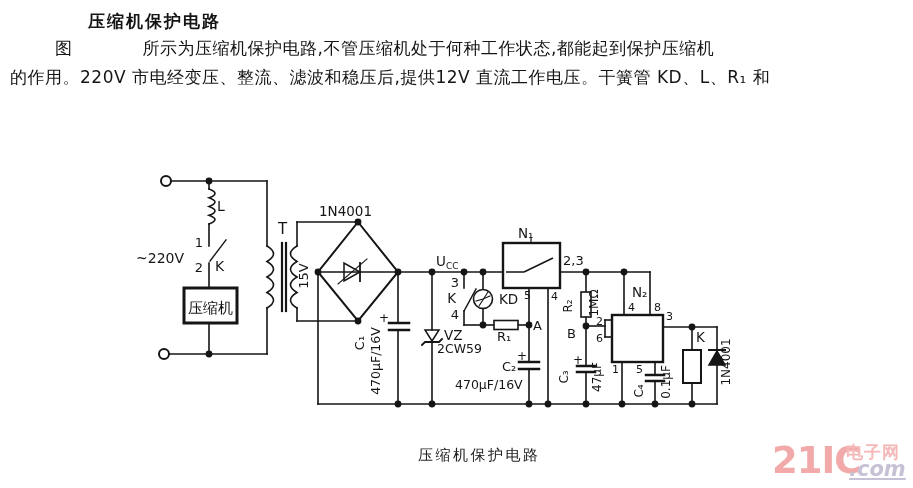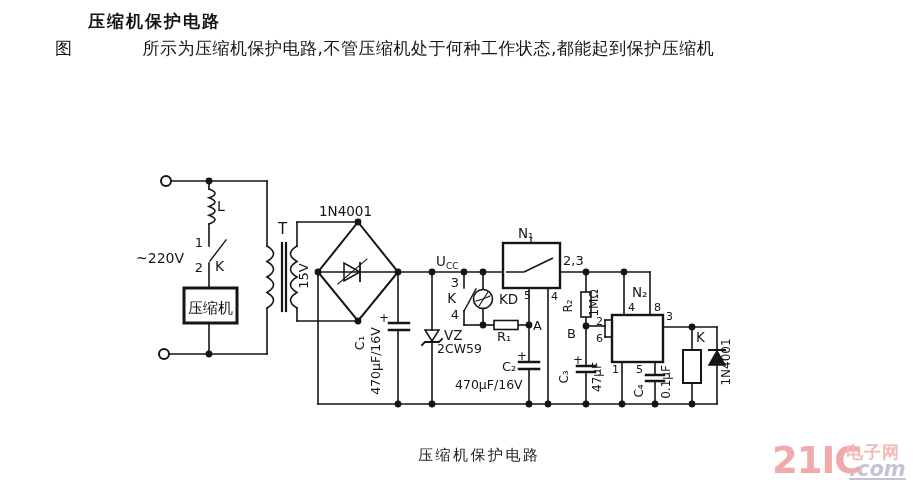--- a/index.html
+++ b/index.html
@@ -38,20 +38,21 @@
   }
   text{fill:#151515;stroke:none;font-family:"DejaVu Sans","Liberation Sans",sans-serif;}
 </style>
 </head>
 <body>
 
 <div class="title">压缩机保护电路</div>
 
 <div class="para">
   <div class="para-line indent">图　　　　所示为压缩机保护电路,不管压缩机处于何种工作状态,都能起到保护压缩机</div>
+  <div class="para-line">的作用。220V 市电经变压、整流、滤波和稳压后,提供12V 直流工作电压。干簧管 KD、L、R₁ 和</div>
 </div>
 
 <svg class="circuit" width="913" height="488" viewBox="0 0 913 488">
 
   <g stroke="#151515" stroke-width="1.6" fill="none" stroke-linecap="square">
 
     <line x1="171" y1="181" x2="267" y2="181"></line>
     <line x1="169" y1="354" x2="267" y2="354"></line>
     <line x1="267" y1="181" x2="267" y2="246"></line>
     <line x1="267" y1="308" x2="267" y2="354"></line>

